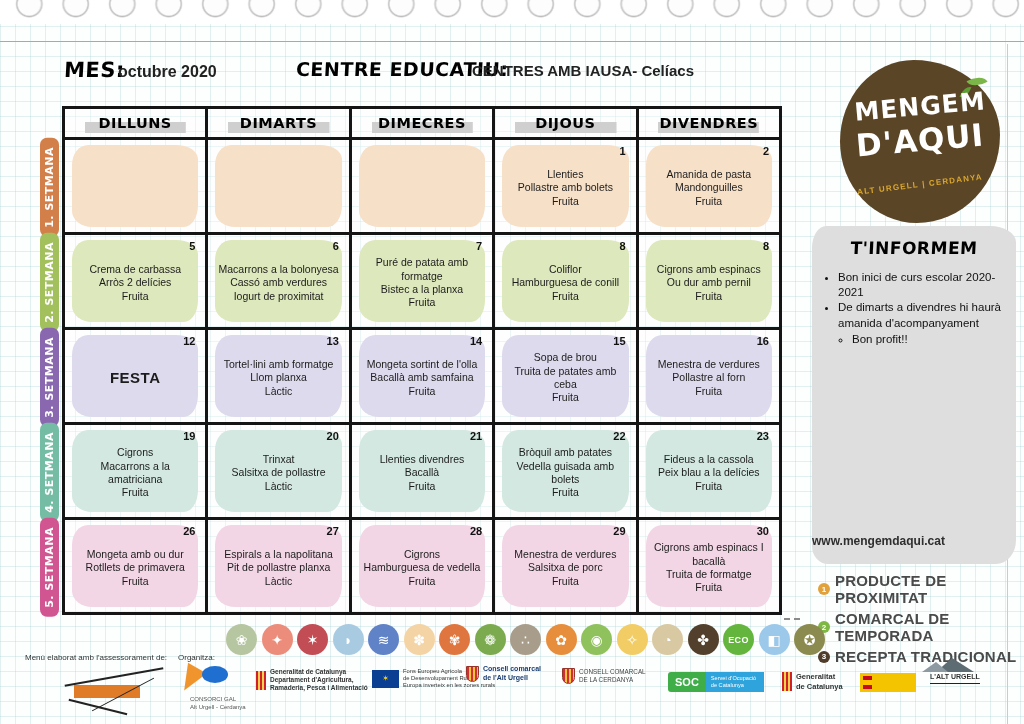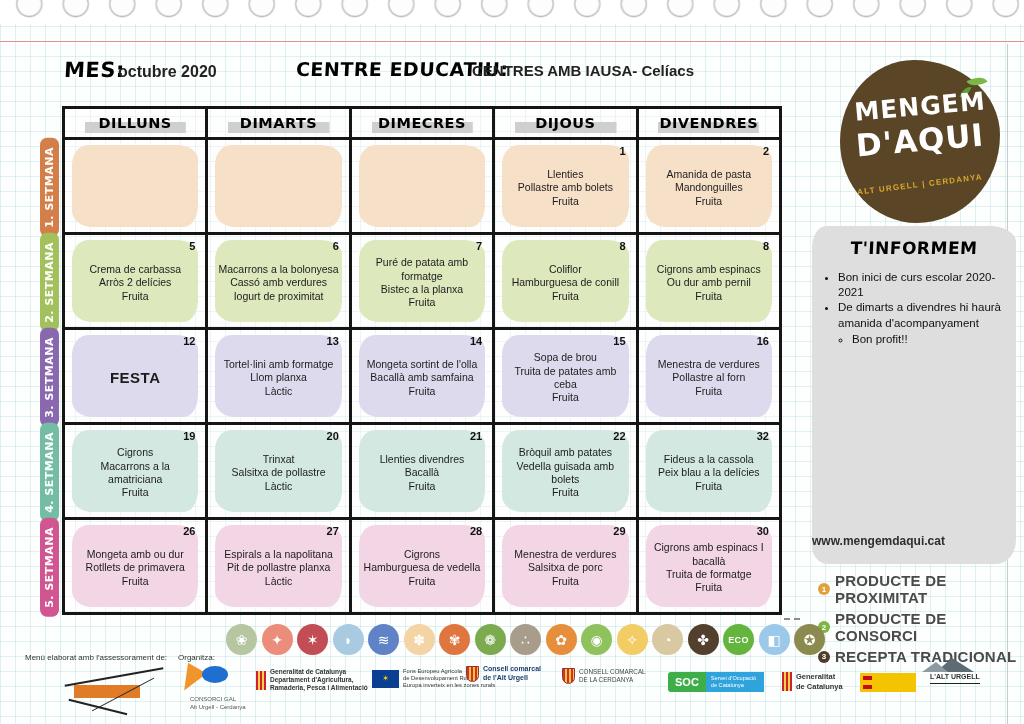--- a/index.html
+++ b/index.html
@@ -327,21 +327,21 @@
               <div class="blob" style="background: rgb(210, 232, 224);"></div>
               <span class="daynum">22</span>
               <div class="menu-lines">
                 <div class="menu-line">Bròquil amb patates</div>
                 <div class="menu-line">Vedella guisada amb bolets</div>
                 <div class="menu-line">Fruita</div>
               </div>
             </td>
             <td class="cal-cell">
               <div class="blob" style="background: rgb(210, 232, 224);"></div>
-              <span class="daynum">32</span>
+              <span class="daynum">23</span>
               <div class="menu-lines">
                 <div class="menu-line">Fideus a la cassola</div>
                 <div class="menu-line">Peix blau a la delícies</div>
                 <div class="menu-line">Fruita</div>
               </div>
             </td>
           </tr>
           <tr class="cal-row">
             <td class="cal-cell">
               <div class="blob" style="background: rgb(243, 214, 229);"></div>
@@ -413,21 +413,21 @@
     <div class="website">www.mengemdaqui.cat</div>
   </div>
 
   <div class="legend">
       <div class="legend-row">
         <span class="legend-dot" style="background: rgb(226, 162, 59);">1</span>
         <span class="legend-text">PRODUCTE DE PROXIMITAT</span>
       </div>
       <div class="legend-row">
         <span class="legend-dot" style="background: rgb(126, 183, 66);">2</span>
-        <span class="legend-text">PRODUCTE DE CONSORCI</span>
+        <span class="legend-text">COMARCAL DE TEMPORADA</span>
       </div>
       <div class="legend-row">
         <span class="legend-dot" style="background: rgb(79, 61, 42);">3</span>
         <span class="legend-text">RECEPTA TRADICIONAL</span>
       </div>
     </div>
   <div class="dash"></div>
   <div class="icons">
       <div class="food-circle" style="background: rgb(181, 198, 160);">
         <span class="glyph">❀</span>

